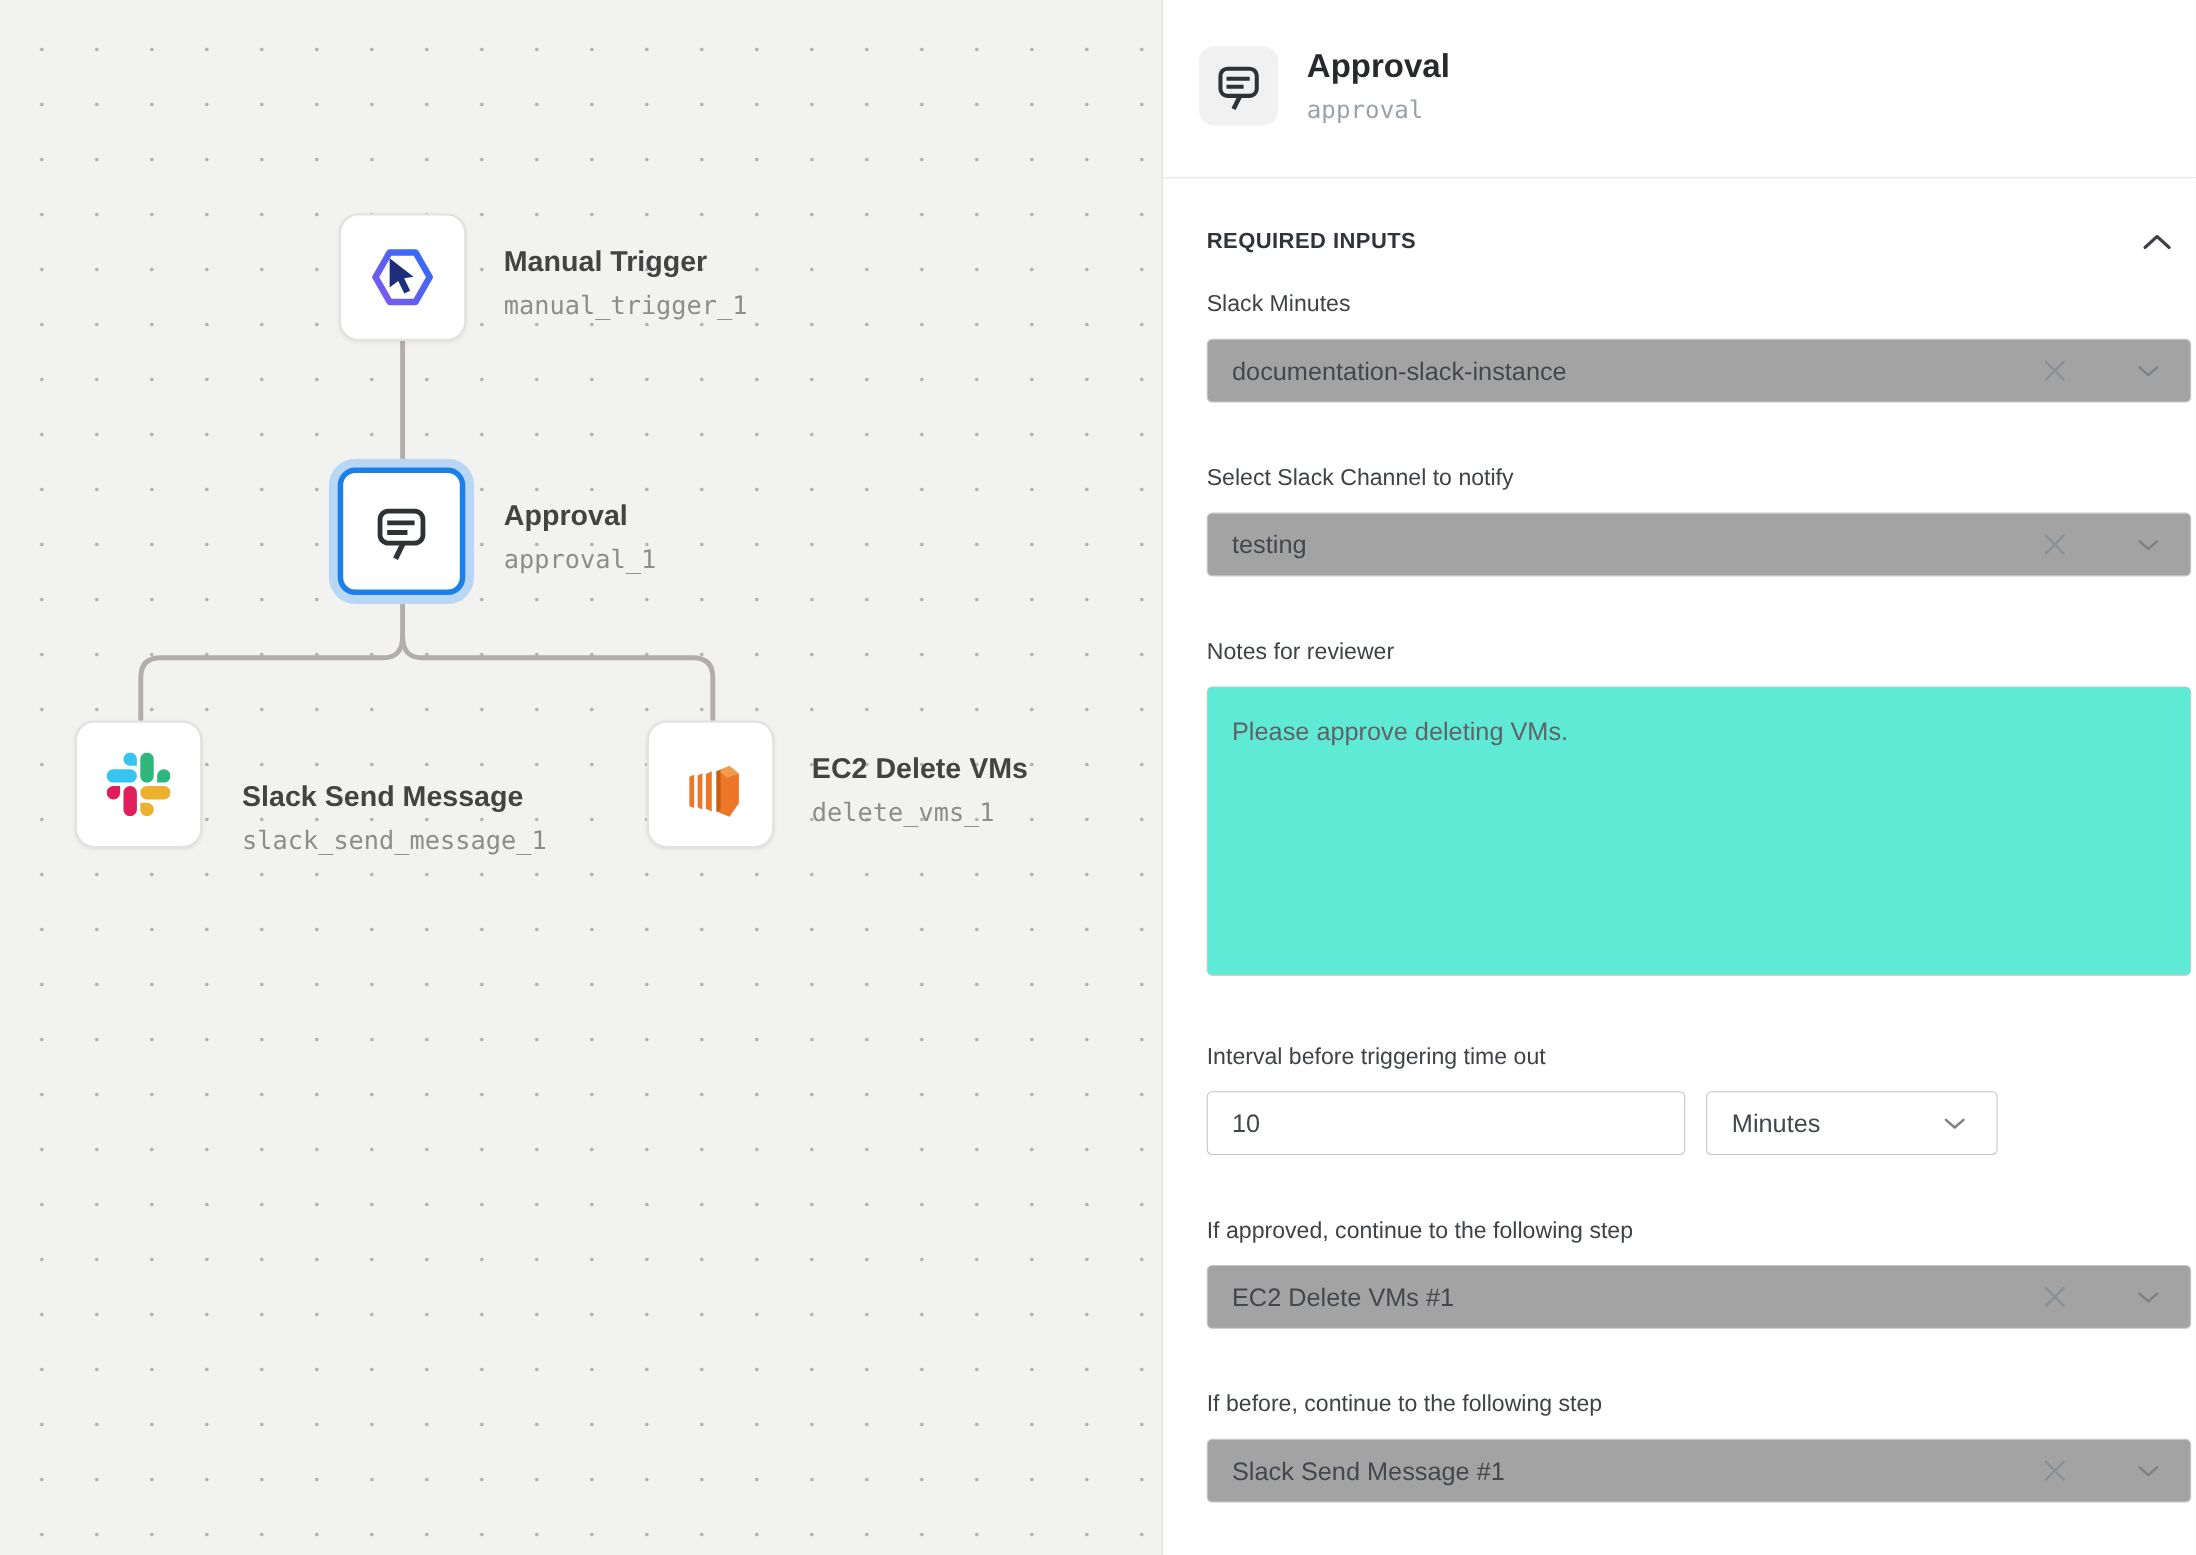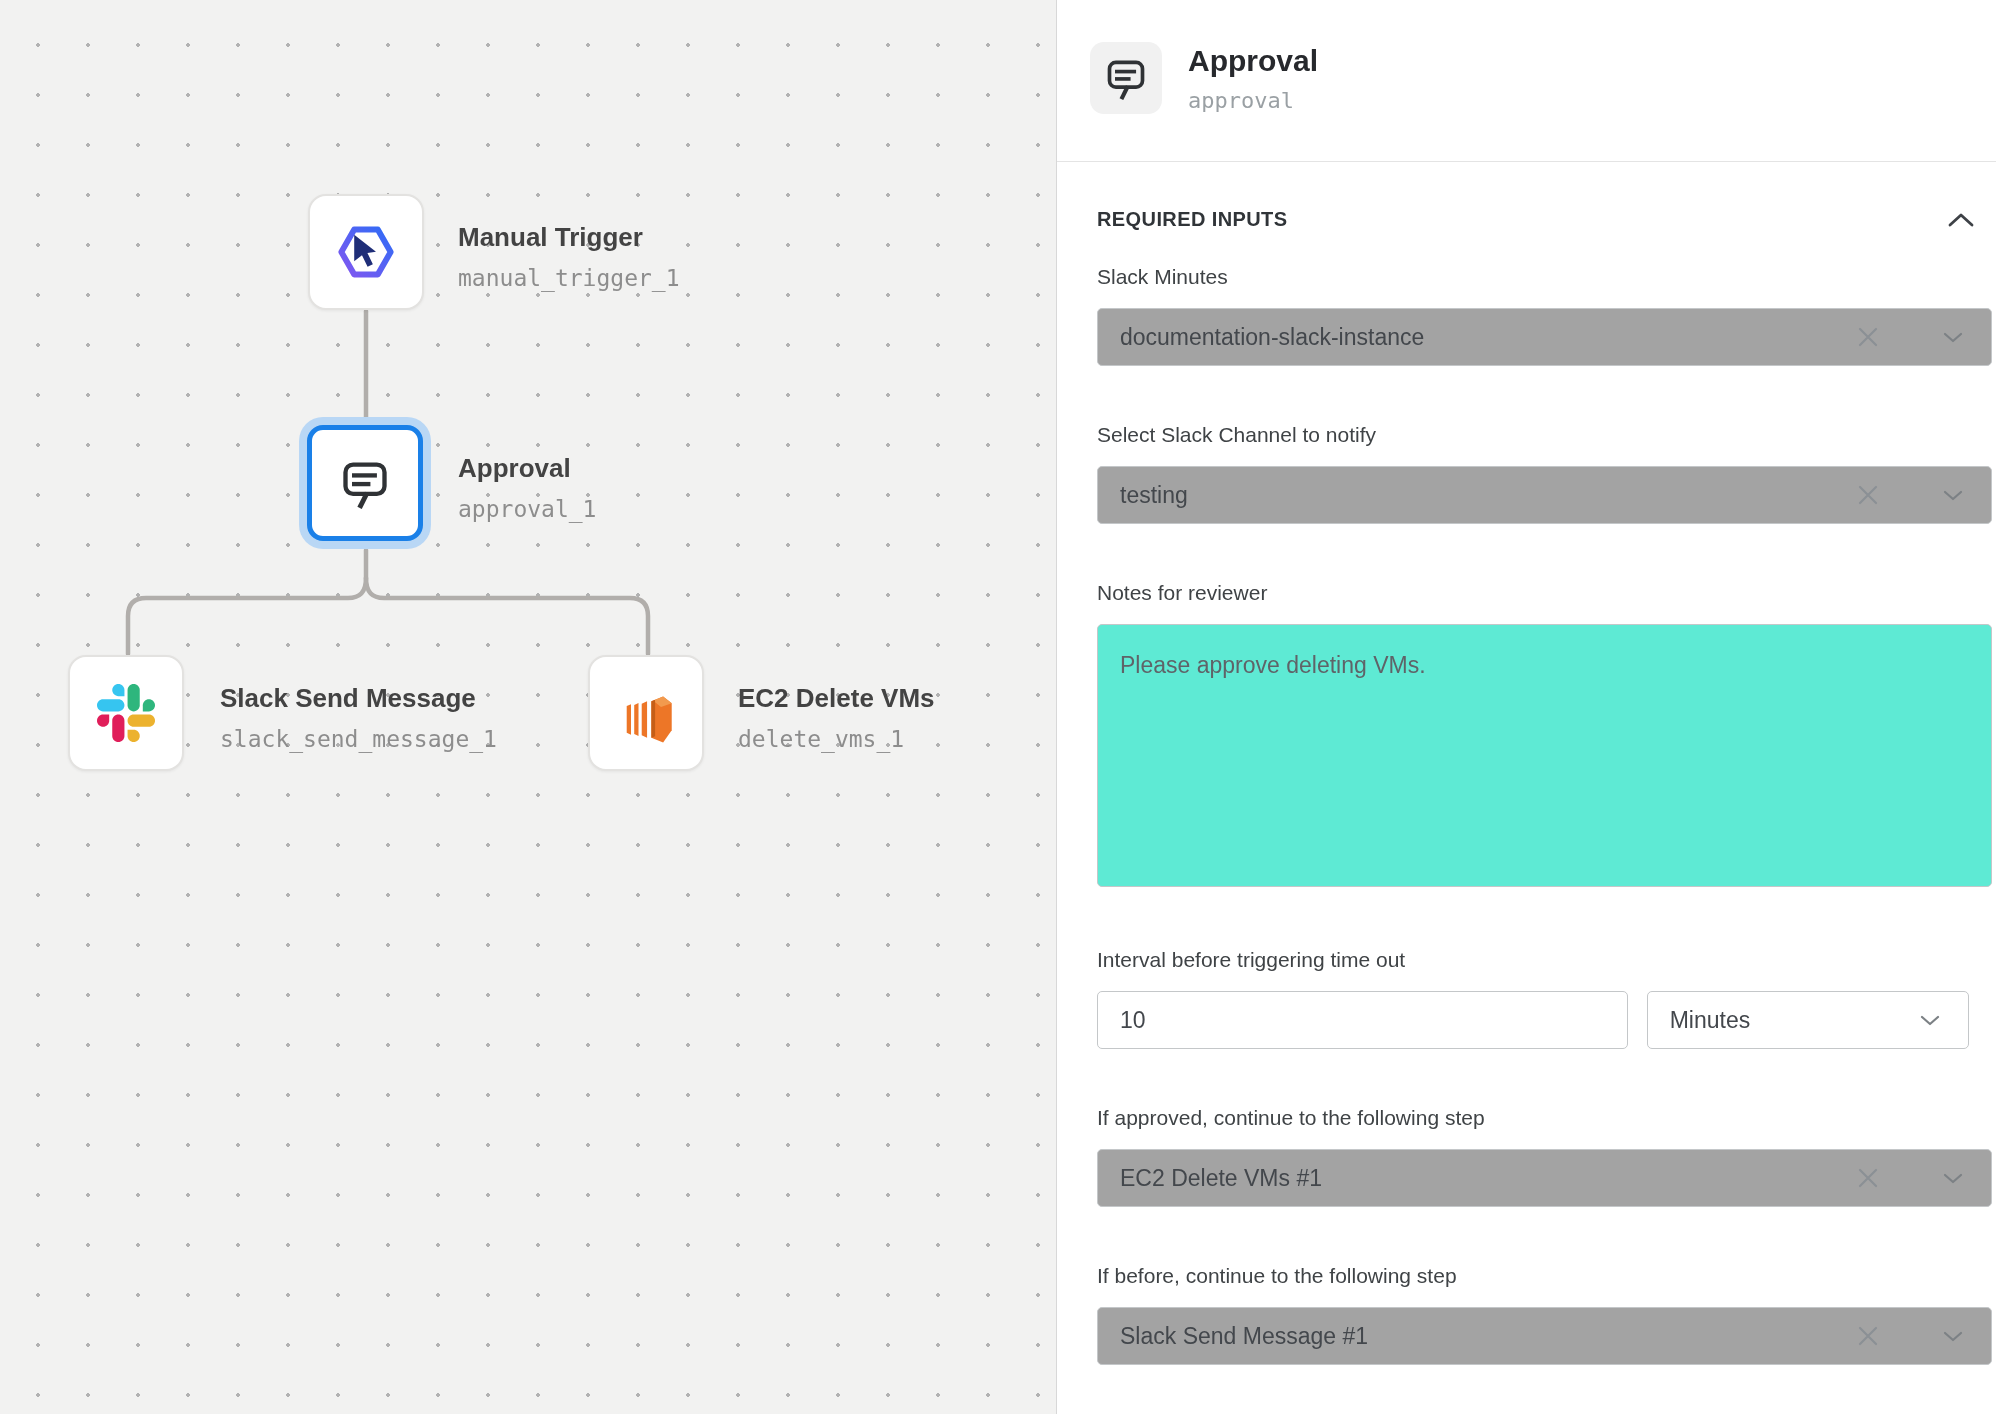--- a/index.html
+++ b/index.html
@@ -109,21 +109,21 @@
 
   textarea.notes-area {
     width: 895px; height: 263px;
     border: 1.5px solid #c4c7c9; border-radius: 5px;
     resize: none; outline: none;
     font-family: "Liberation Sans", "DejaVu Sans", sans-serif;
     font-size: 23px; color: #5f6368; line-height: 30px;
     padding: 25px 22px;
     background: #5eead4;
   }
-  .interval-row { display: flex; width: 872px; }
+  .interval-row { display: flex; width: 719px; }
   .interval-row .num-box {
     height: 58px; width: 545px;
     border: 1.5px solid #c4c7c9; border-radius: 5px;
     display: flex; align-items: center;
   }
   .interval-row .num-box input {
     width: 100%; height: 100%; border: none; outline: none; background: transparent;
     font-family: "Liberation Sans", "DejaVu Sans", sans-serif;
     font-size: 23px; color: #43474c; padding-left: 22px;
   }
@@ -194,21 +194,21 @@
         <path d="M25.8 77.6c0 7.1-5.8 12.9-12.9 12.9S0 84.7 0 77.6s5.8-12.9 12.9-12.9h12.9v12.9z" fill="#E01E5A"></path>
         <path d="M32.3 77.6c0-7.1 5.8-12.9 12.9-12.9s12.9 5.8 12.9 12.9v32.3c0 7.1-5.8 12.9-12.9 12.9s-12.9-5.8-12.9-12.9V77.6z" fill="#E01E5A"></path>
         <path d="M45.2 25.8c-7.1 0-12.9-5.8-12.9-12.9S38.1 0 45.2 0s12.9 5.8 12.9 12.9v12.9H45.2z" fill="#36C5F0"></path>
         <path d="M45.2 32.3c7.1 0 12.9 5.8 12.9 12.9s-5.8 12.9-12.9 12.9H12.9C5.8 58.1 0 52.3 0 45.2s5.8-12.9 12.9-12.9h32.3z" fill="#36C5F0"></path>
         <path d="M97 45.2c0-7.1 5.8-12.9 12.9-12.9s12.9 5.8 12.9 12.9-5.8 12.9-12.9 12.9H97V45.2z" fill="#2EB67D"></path>
         <path d="M90.5 45.2c0 7.1-5.8 12.9-12.9 12.9s-12.9-5.8-12.9-12.9V12.9C64.7 5.8 70.5 0 77.6 0s12.9 5.8 12.9 12.9v32.3z" fill="#2EB67D"></path>
         <path d="M77.6 97c7.1 0 12.9 5.8 12.9 12.9s-5.8 12.9-12.9 12.9-12.9-5.8-12.9-12.9V97h12.9z" fill="#ECB22E"></path>
         <path d="M77.6 90.5c-7.1 0-12.9-5.8-12.9-12.9s5.8-12.9 12.9-12.9h32.3c7.1 0 12.9 5.8 12.9 12.9s-5.8 12.9-12.9 12.9H77.6z" fill="#ECB22E"></path>
       </svg>
     </div>
-    <div class="node-labels" style="left:220px; top:683px;">
+    <div class="node-labels" style="left:220px; top:709px;">
       <div class="node-title">Slack Send Message</div>
       <div class="node-id">slack_send_message_1</div>
     </div>
 
     <div class="node-box" style="left:588px; top:655px;">
       <svg width="60" height="60" viewBox="0 0 56 56">
         <polygon points="10,21.5 14,19.8 14,48.2 10,46.5" fill="#ED7627"></polygon>
         <polygon points="17,20.5 21,18.6 21,49.4 17,47.5" fill="#ED7627"></polygon>
         <polygon points="24,19.3 29,17 29,51 24,48.7" fill="#ED7627"></polygon>
         <polygon points="33,17 44,12.5 52,19 52,44 44,55.5 33,51" fill="#ED7627"></polygon>

